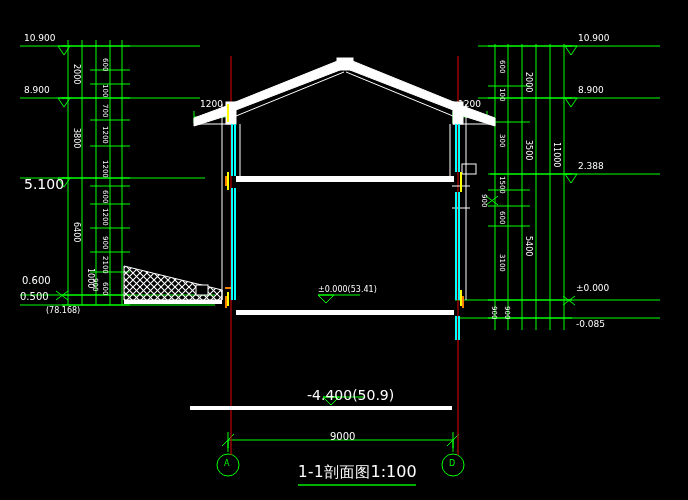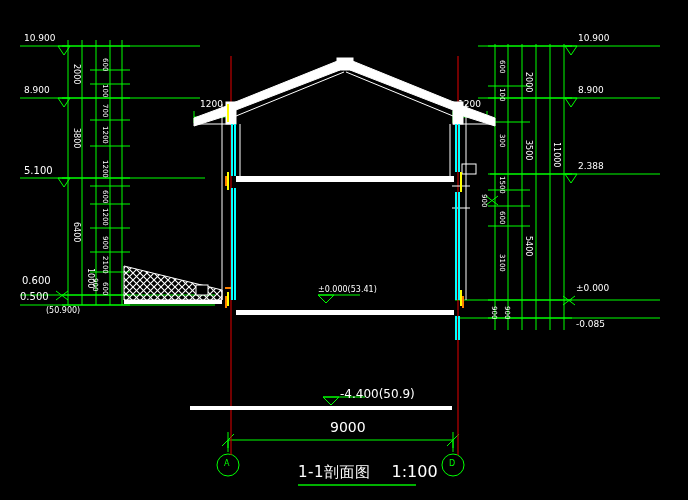--- a/index.html
+++ b/index.html
@@ -200,38 +200,38 @@
     <g>
       <polygon points="124,266 222,290 222,300 124,300" fill="url(#xhatch)" stroke="#ffffff" stroke-width="1"></polygon>
       <rect x="124" y="300" width="98" height="4" fill="#ffffff"></rect>
       <rect x="196" y="285" width="12" height="10" fill="#000000" stroke="#ffffff" stroke-width="1"></rect>
     </g>
 
   </svg>
 
   <div class="ovl" style="left:24px;top:34px;font-size:9px">10.900</div>
   <div class="ovl" style="left:24px;top:86px;font-size:9px">8.900</div>
-  <div class="ovl" style="left:24px;top:166px;font-size:10px">5.100</div>
+  <div class="ovl" style="left:24px;top:177px;font-size:14px">5.100</div>
   <div class="ovl" style="left:22px;top:276px;font-size:10px">0.600</div>
   <div class="ovl" style="left:20px;top:292px;font-size:10px">0.500</div>
-  <div class="ovl" style="left:46px;top:307px;font-size:8px">(50.900)</div>
+  <div class="ovl" style="left:46px;top:307px;font-size:8px">(78.168)</div>
 
   <div class="ovl" style="left:578px;top:34px;font-size:9px">10.900</div>
   <div class="ovl" style="left:578px;top:86px;font-size:9px">8.900</div>
   <div class="ovl" style="left:578px;top:162px;font-size:9px">2.388</div>
   <div class="ovl" style="left:576px;top:284px;font-size:9px">±0.000</div>
   <div class="ovl" style="left:576px;top:320px;font-size:9px">-0.085</div>
 
   <div class="ovl" style="left:200px;top:100px;font-size:9px">1200</div>
   <div class="ovl" style="left:458px;top:100px;font-size:9px">1200</div>
 
   <div class="ovl" style="left:318px;top:286px;font-size:8px">±0.000(53.41)</div>
-  <div class="ovl" style="left:340px;top:388px;font-size:12px">-4.400(50.9)</div>
-
-  <div class="ovl" style="left:330px;top:420px;font-size:14px">9000</div>
+  <div class="ovl" style="left:307px;top:388px;font-size:14px">-4.400(50.9)</div>
+
+  <div class="ovl" style="left:330px;top:432px;font-size:10px">9000</div>
 
   <div class="ovl" style="left:224px;top:460px;font-size:8px;color:#00ff00">A</div>
   <div class="ovl" style="left:449px;top:460px;font-size:8px;color:#00ff00">D</div>
 
   <div class="ovl vtxt" style="left:80px;top:64px;font-size:8px;transform:rotate(90deg)">2000</div>
   <div class="ovl vtxt" style="left:80px;top:128px;font-size:8px;transform:rotate(90deg)">3800</div>
   <div class="ovl vtxt" style="left:80px;top:222px;font-size:8px;transform:rotate(90deg)">6400</div>
   <div class="ovl vtxt" style="left:94px;top:268px;font-size:8px;transform:rotate(90deg)">1000</div>
 
   <div class="ovl vtxt" style="left:108px;top:58px;font-size:7px;transform:rotate(90deg)">600</div>
@@ -258,20 +258,20 @@
   <div class="ovl vtxt" style="left:532px;top:140px;font-size:8px;transform:rotate(90deg)">3500</div>
   <div class="ovl vtxt" style="left:532px;top:236px;font-size:8px;transform:rotate(90deg)">5400</div>
 
   <div class="ovl vtxt" style="left:560px;top:142px;font-size:8px;transform:rotate(90deg)">11000</div>
 
   <div class="ovl vtxt" style="left:487px;top:194px;font-size:7px;transform:rotate(90deg)">900</div>
   <div class="ovl vtxt" style="left:497px;top:306px;font-size:7px;transform:rotate(90deg)">900</div>
   <div class="ovl vtxt" style="left:510px;top:306px;font-size:7px;transform:rotate(90deg)">900</div>
 
   <div class="title-wrap">
-    <div style="display:flex;align-items:baseline;justify-content:center;gap:21px;">
+    <div style="display:flex;align-items:baseline;justify-content:center;gap:0;">
       <span class="title-main">1-1剖面图</span>
       <span class="title-scale">1:100</span>
     </div>
     <div class="title-rule"></div>
   </div>
 
 </div>
 
 </body></html>

